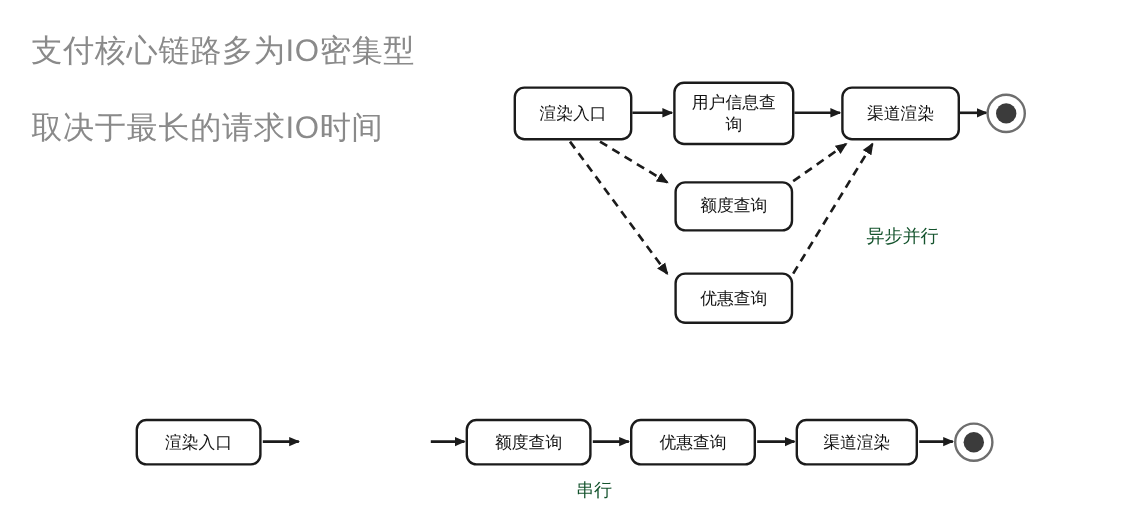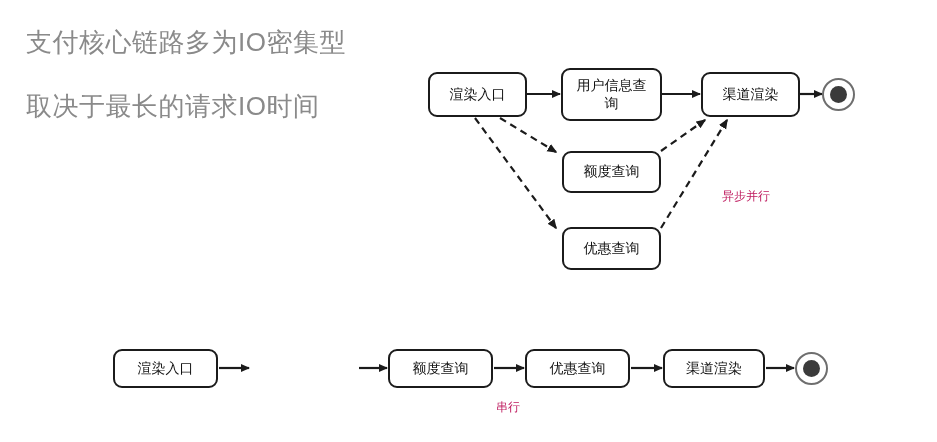--- a/index.html
+++ b/index.html
@@ -82,22 +82,22 @@
   .final-node .core {
     background: #3b3b3b;
     border-radius: 50%;
     width: 62%;
     height: 62%;
   }
 
   
   .annotation {
     position: absolute;
-    color: #be185d;
-    font-size: 12px;
+    color: #14532d;
+    font-size: 15px;
     white-space: nowrap;
   }
 </style>
 </head>
 <body>
 
 <div id="bullets">
   <p class="bullet-line">支付核心链路多为IO密集型</p>
   <p class="bullet-line">取决于最长的请求IO时间</p>
 </div>
@@ -187,14 +187,14 @@
   </div>
 
   <div class="node" style="left:663px; top:49px; width:102px; height:39px;">
     <span>渠道渲染</span>
   </div>
 
   <div class="final-node" style="left:795px; top:52px; width:33px; height:33px;">
     <div class="core"></div>
   </div>
 
-  <div class="annotation" style="left:496px; top:99px;">串行</div>
+  <div class="annotation" style="left:480px; top:99px;">串行</div>
 </div>
 
 </body></html>

